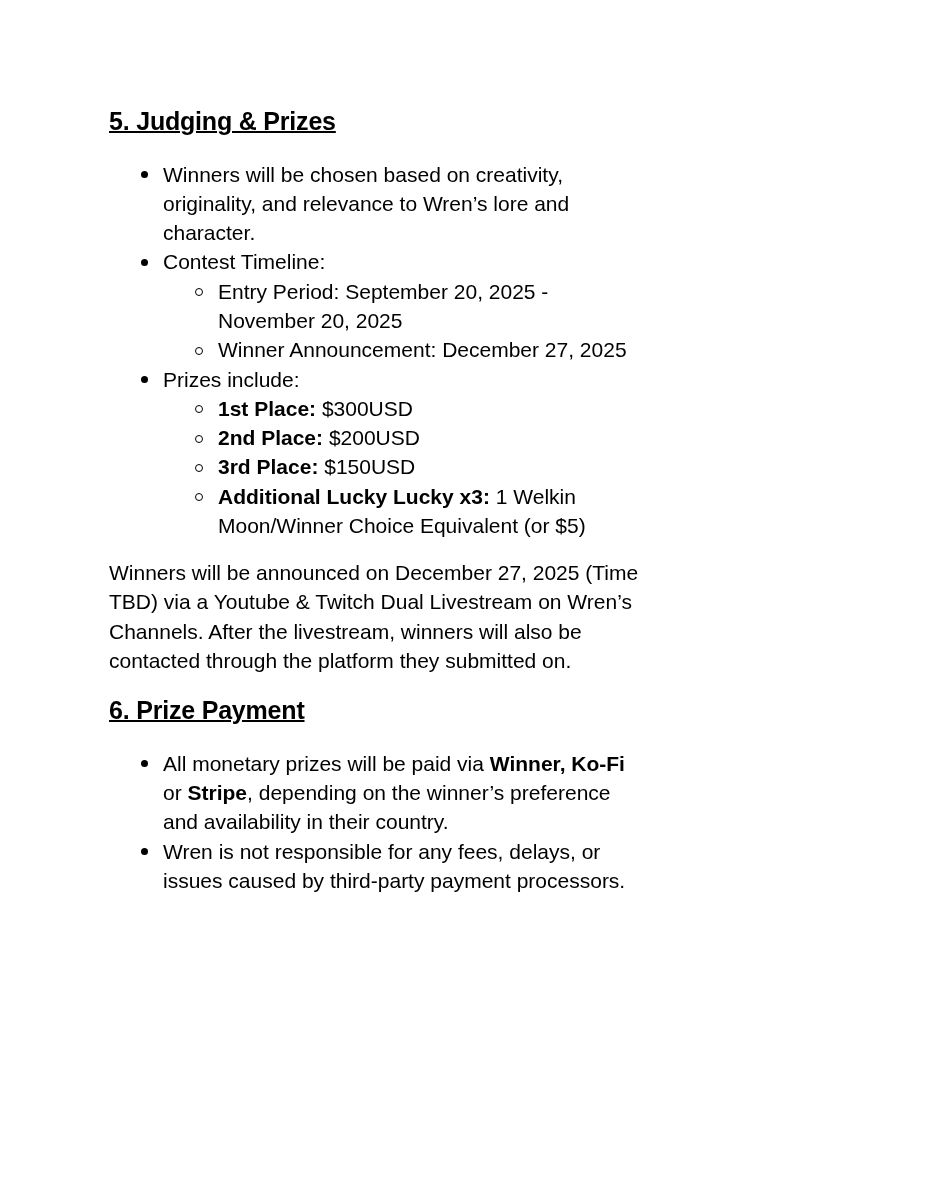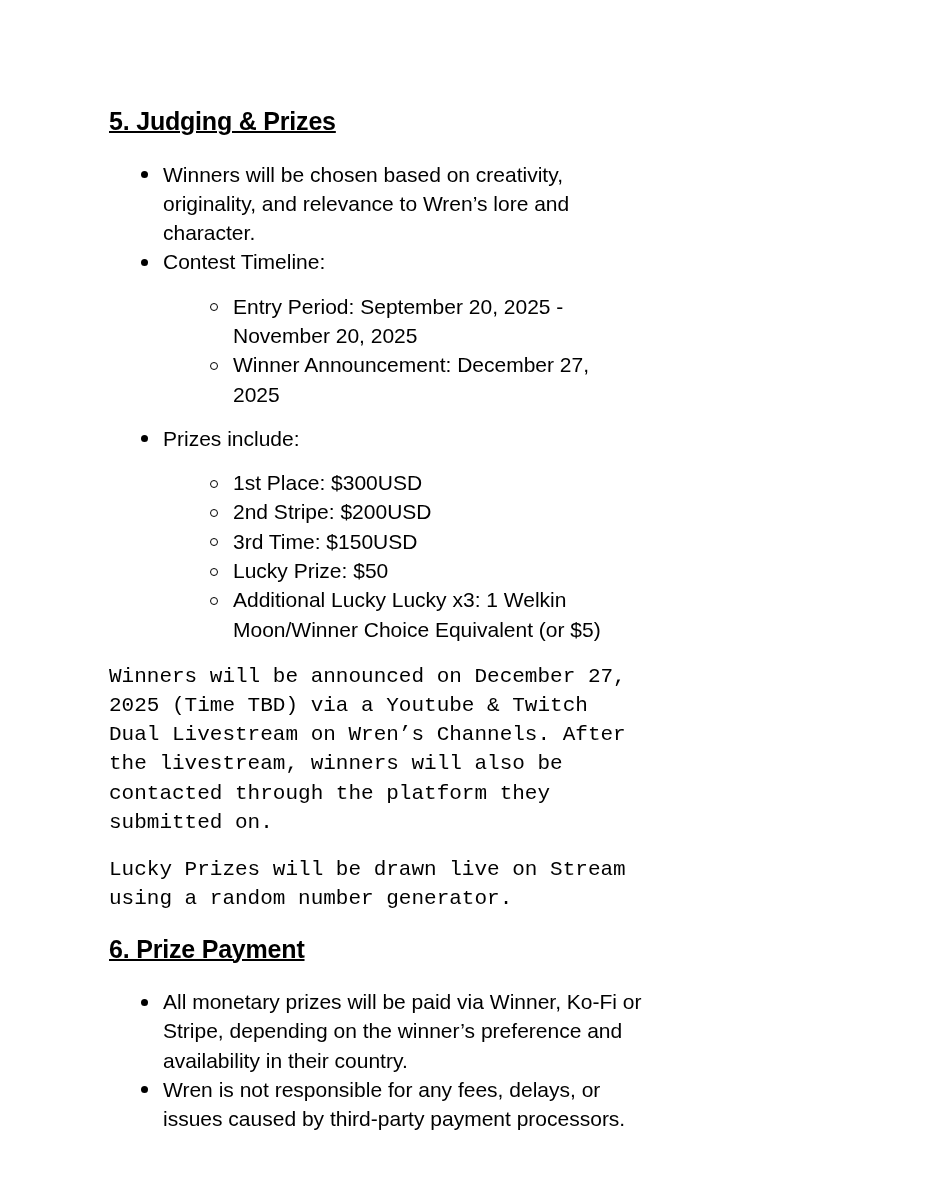--- a/index.html
+++ b/index.html
@@ -28,21 +28,21 @@
     margin: 0 0 22px 0;
     letter-spacing: -0.2px;
   }
   h2.doc-heading.spaced-top { margin-top: 19px; }
   ul.blist {
     list-style: none;
     margin: 0 0 17.6px 0;
     padding: 0 0 0 54px;
   }
   ul.blist ul.blist {
-    margin: 15px;
+    margin: 0;
     padding-left: 55px;
   }
   li.bitem { position: relative; }
   .marker {
     position: absolute;
     left: -22px;
     top: 11.5px;
     width: 7px;
     height: 7px;
     border-radius: 50%;
@@ -50,22 +50,22 @@
   }
   .marker.disc { background: #000000; }
   .marker.circle {
     left: -23px;
     top: 11.5px;
     width: 8px;
     height: 8px;
     background: transparent;
     border: 1.6px solid #000000;
   }
-  p.doc-para { margin: 0 0 17.6px 0; font-family: Liberation Mono, monospace; }
-  .b { font-weight: 400; }
+  p.doc-para { margin: 0 0 17.6px 0; }
+  .b { font-weight: 700; }
 </style>
 </head>
 <body>
 
 <div class="doc">
 
   <section>
     <h2 class="doc-heading">5. Judging &amp; Prizes</h2>
 
     <ul class="blist">
@@ -90,40 +90,35 @@
       <li class="bitem">
         <span class="marker disc"></span>
         <span><span>Prizes include:</span></span>
         <ul class="blist">
           <li class="bitem">
             <span class="marker circle"></span>
             <span><span class="b">1st Place:</span><span> $300USD</span></span>
           </li>
           <li class="bitem">
             <span class="marker circle"></span>
-            <span><span class="b">2nd Stripe:</span><span> $200USD</span></span>
+            <span><span class="b">2nd Place:</span><span> $200USD</span></span>
           </li>
           <li class="bitem">
             <span class="marker circle"></span>
-            <span><span class="b">3rd Time:</span><span> $150USD</span></span>
-          </li>
-          <li class="bitem">
-            <span class="marker circle"></span>
-            <span><span class="b">Lucky Prize:</span><span> $50</span></span>
+            <span><span class="b">3rd Place:</span><span> $150USD</span></span>
           </li>
           <li class="bitem">
             <span class="marker circle"></span>
             <span><span class="b">Additional Lucky Lucky x3:</span><span> 1 Welkin Moon/Winner Choice Equivalent (or $5)</span></span>
           </li>
         </ul>
       </li>
     </ul>
 
     <p class="doc-para">Winners will be announced on December 27, 2025 (Time TBD) via a Youtube &amp; Twitch Dual Livestream on Wren’s Channels. After the livestream, winners will also be contacted through the platform they submitted on.</p>
-    <p class="doc-para">Lucky Prizes will be drawn live on Stream using a random number generator.</p>
   </section>
 
   <section>
     <h2 class="doc-heading spaced-top">6. Prize Payment</h2>
 
     <ul class="blist">
       <li class="bitem">
         <span class="marker disc"></span>
         <span><span>All monetary prizes will be paid via </span><span class="b">Winner, Ko-Fi</span><span> or </span><span class="b">Stripe</span><span>, depending on the winner’s preference and availability in their country.</span></span>
       </li>

